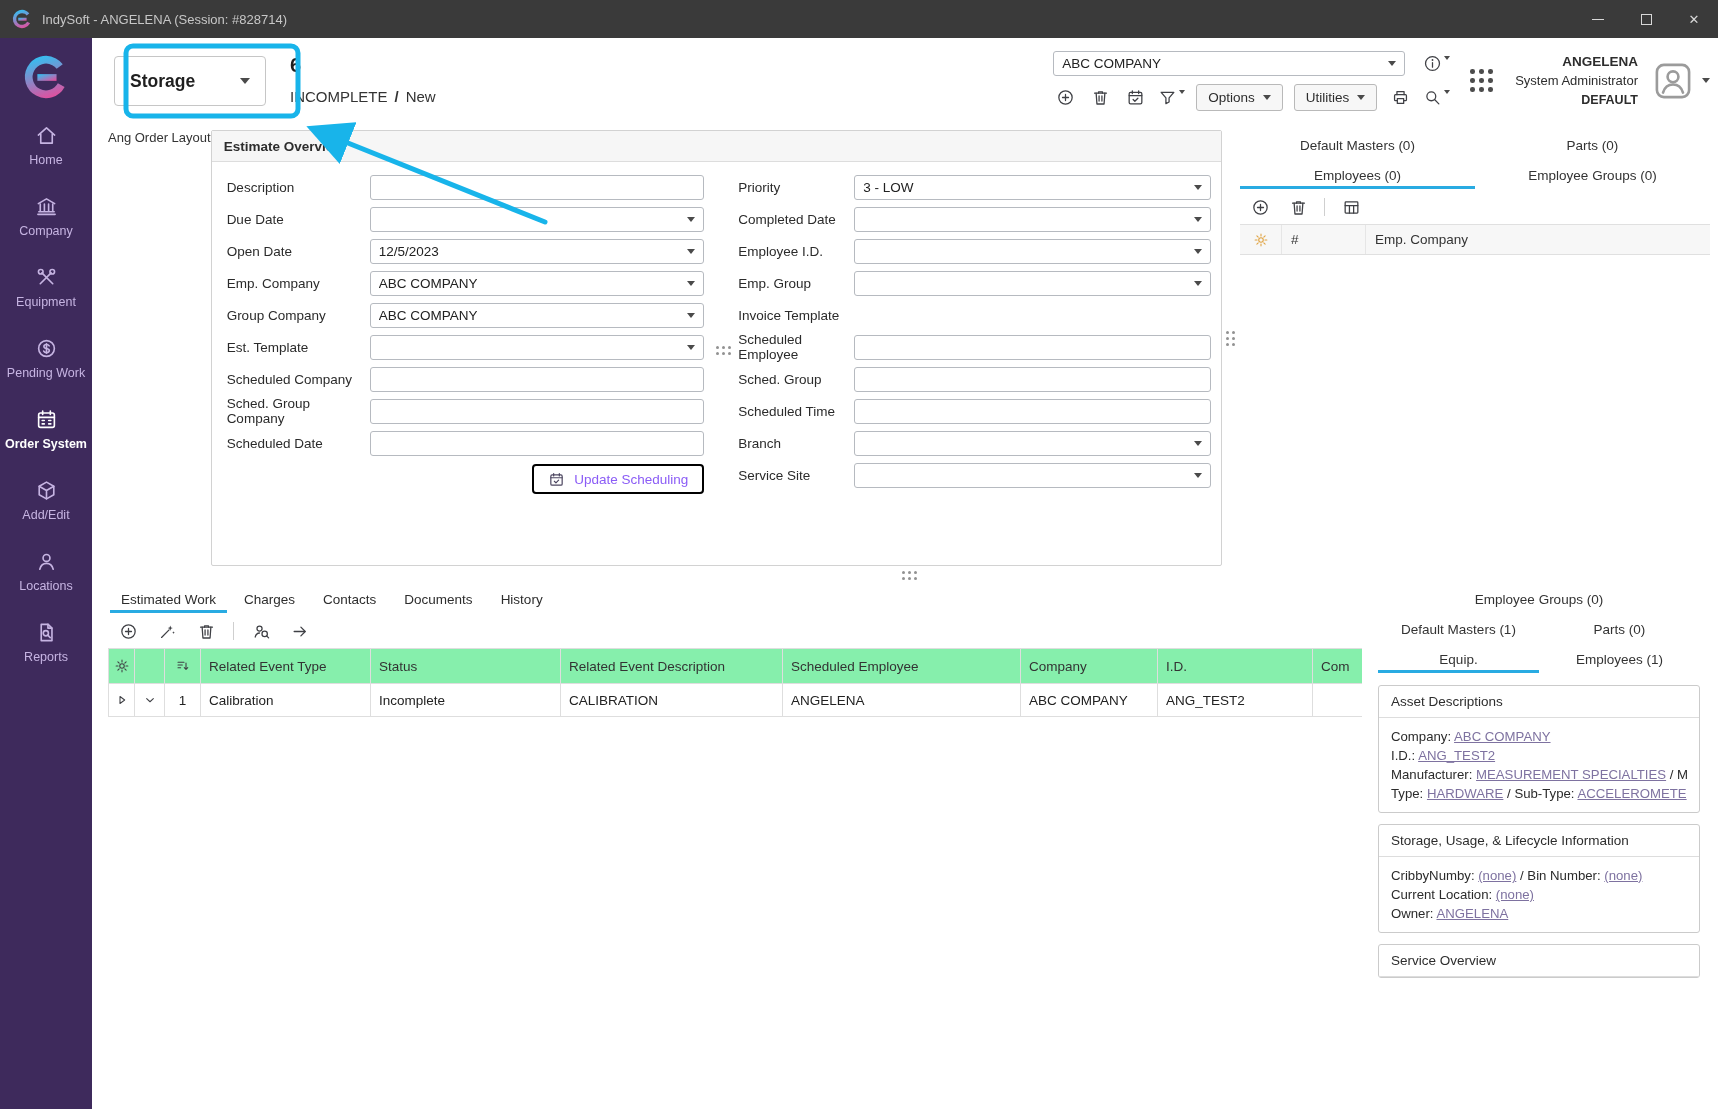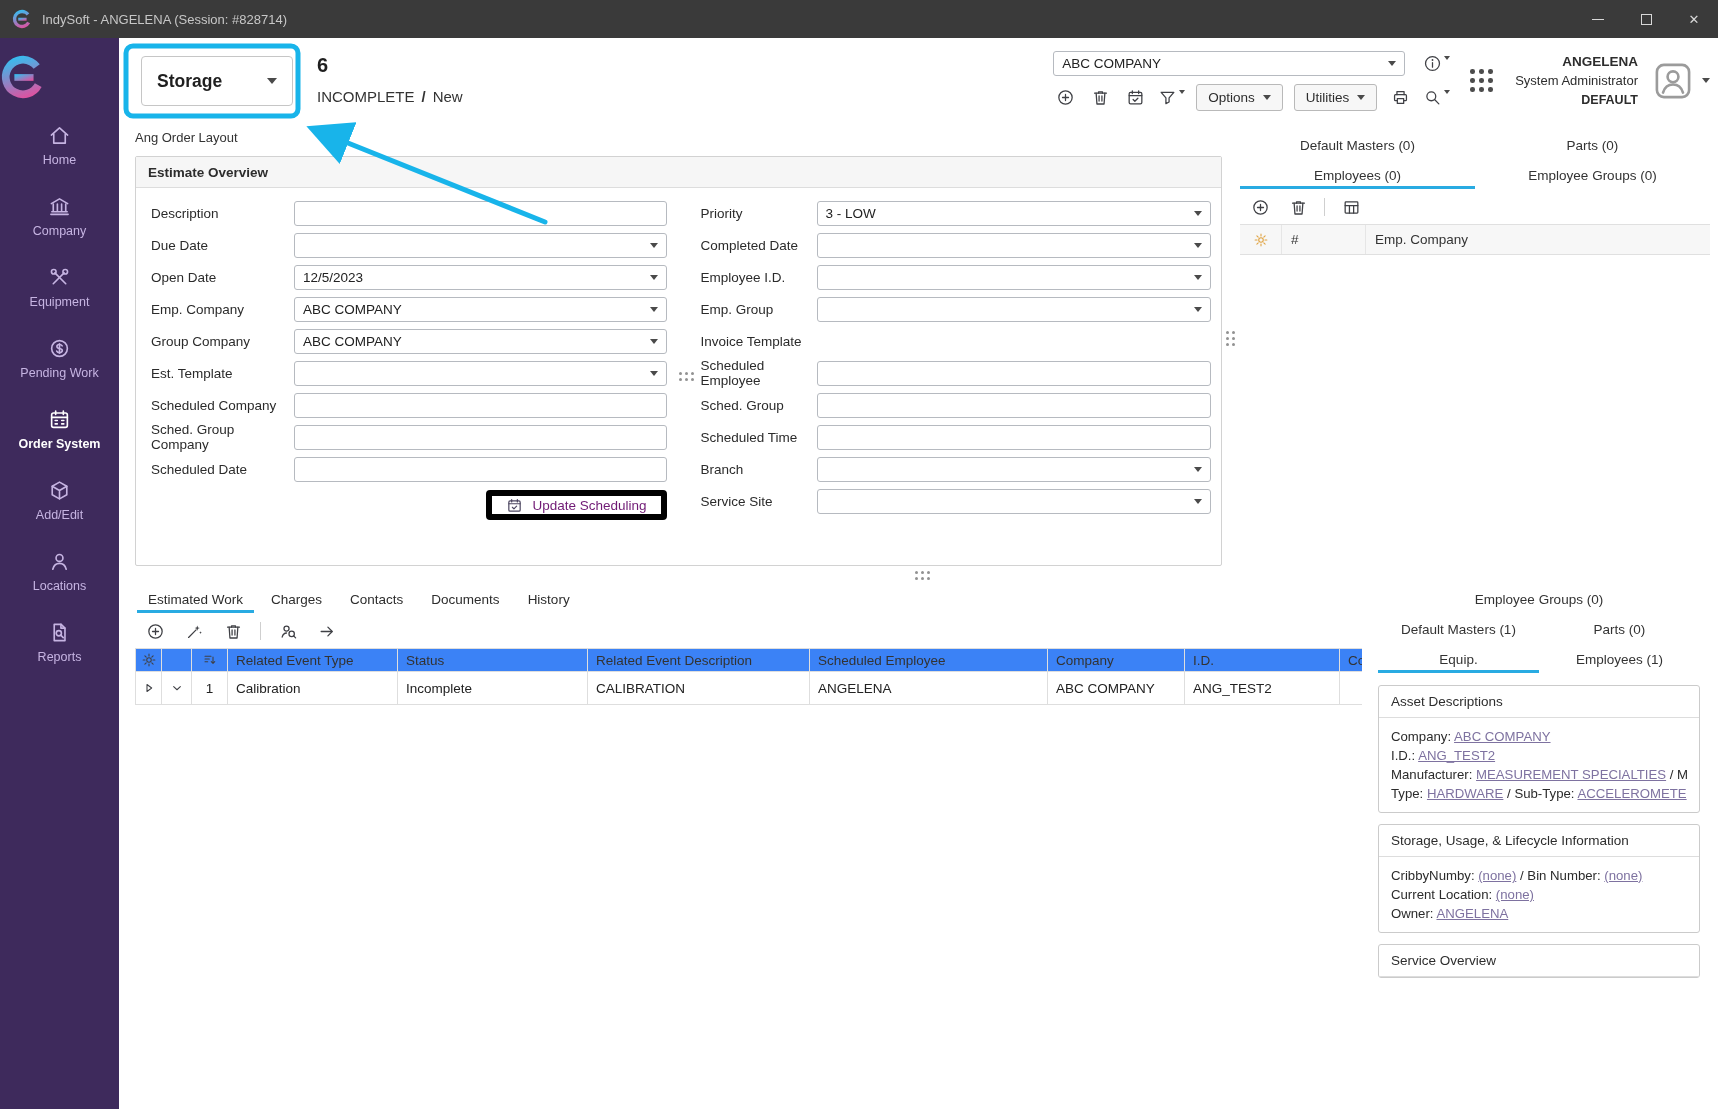--- a/index.html
+++ b/index.html
@@ -12,21 +12,21 @@
   
   .titlebar { height:38px; background:#3a3a3a; display:flex; align-items:center; padding-left:12px; }
   .tb-logo svg { width:20px; height:20px; display:block; }
   .tb-title { margin-left:10px; font-size:13px; color:#c7c7c7; flex:1; }
   .tb-btn { width:48px; height:38px; display:flex; align-items:center; justify-content:center; color:#d8d8d8; font-size:13px; cursor:pointer; }
   .min-glyph { width:12px; height:0; border-top:1.6px solid #d8d8d8; display:block; }
   .max-glyph { width:11px; height:11px; border:1.5px solid #d8d8d8; display:block; }
 
   
   .app { display:flex; height:1071px; }
-  .sidebar { width:119px; background:#3e2a5c; flex-shrink:0; display:flex; flex-direction:column; align-items:flex-start; }
+  .sidebar { width:92px; background:#3e2a5c; flex-shrink:0; display:flex; flex-direction:column; align-items:center; }
   .side-logo { margin:16px 0 10px; }
   .side-logo svg { width:46px; height:46px; display:block; }
   .nav-item { width:100%; height:71px; display:flex; flex-direction:column; align-items:center; justify-content:center; gap:6px; color:#c6b4e2; font-size:12.5px; cursor:pointer; text-align:center; }
   .nav-item svg { width:23px; height:23px; stroke:currentColor; fill:none; stroke-width:1.7; stroke-linecap:round; stroke-linejoin:round; }
   .nav-item.active { color:#fff; font-weight:bold; }
 
   .main { flex:1; min-width:0; display:flex; flex-direction:column; padding:0 8px 0 16px; position:relative; }
 
   
   .main-header { height:92px; display:flex; align-items:flex-start; padding-top:12px; flex-shrink:0; }
@@ -57,36 +57,36 @@
   .avatar svg { width:42px; height:42px; stroke:currentColor; fill:none; stroke-width:1.5; stroke-linecap:round; }
   .user-chev { margin-left:8px; cursor:pointer; }
 
   
   .chev { width:0; height:0; border-left:4px solid transparent; border-right:4px solid transparent; border-top:5px solid #4a4a4a; flex-shrink:0; }
   .chev.big { border-left-width:5px; border-right-width:5px; border-top-width:6px; }
   .chev.mini { border-left-width:3.5px; border-right-width:3.5px; border-top-width:4.5px; }
 
   
   .content-upper { display:flex; height:436px; flex-shrink:0; }
-  .upper-left { flex:1; min-width:0; display:flex; flex-direction:column; margin-right:18px; }
+  .upper-left { flex:1; min-width:0; display:flex; flex-direction:row; margin-right:18px; }
   .layout-label { height:26px; font-size:13px; color:#333; }
   .panel { border:1px solid #d2d2d2; border-radius:2px; background:#fff; flex:1; position:relative; }
   .panel-header { height:31px; background:#f6f6f6; border-bottom:1px solid #ddd; display:flex; align-items:center; padding-left:12px; font-weight:bold; }
   .overview-body { display:flex; padding:9px 10px 0 8px; position:relative; }
   .col-fields { flex:1; min-width:0; }
   .col-gap { width:22px; flex-shrink:0; }
   .field-row { display:flex; align-items:center; height:32px; }
   .field-row label { width:150px; flex-shrink:0; padding-left:7px; color:#2b2b2b; }
   .col-right .field-row label { width:128px; padding-left:12px; }
   .ctrl { flex:1; min-width:0; height:25px; border:1px solid #b6bac0; border-radius:3px; background:#fff; display:flex; align-items:center; padding:0 8px; font-size:13.5px; color:#222; font-family:inherit; }
   input.ctrl { outline:none; }
   .combo { justify-content:space-between; cursor:pointer; }
   .combo .val { overflow:hidden; white-space:nowrap; }
   .us-row { display:flex; justify-content:flex-end; margin-top:5px; }
-  .us-btn { height:30px; background:#fff; border:6px solid #000000; border-radius:4px; display:flex; align-items:center; gap:9px; padding:0 14px; font-size:13.5px; color:#701a75; font-family:inherit; cursor:pointer; }
+  .us-btn { height:30px; background:#fff; border:2px solid #000000; border-radius:4px; display:flex; align-items:center; gap:9px; padding:0 14px; font-size:13.5px; color:#8b5cf6; font-family:inherit; cursor:pointer; }
   .us-btn svg { width:17px; height:17px; stroke:#4c4660; fill:none; stroke-width:1.7; stroke-linecap:round; stroke-linejoin:round; }
 
   
   .dots-grip { display:grid; gap:3px; }
   .dots-grip i { width:3px; height:3px; border-radius:50%; background:#929292; }
   .dots-grip.h { grid-template-columns:repeat(3,3px); grid-template-rows:repeat(2,3px); }
   .dots-grip.v { grid-template-columns:repeat(2,3px); grid-template-rows:repeat(3,3px); }
   .col-grip { position:absolute; left:50%; top:184px; cursor:col-resize; }
   .panel-grip { position:absolute; left:-14px; cursor:col-resize; }
   .h-split { height:18px; display:flex; align-items:center; justify-content:center; flex-shrink:0; cursor:row-resize; }
@@ -108,21 +108,21 @@
   
   .content-lower { flex:1; min-height:0; display:flex; }
   .work-area { flex:1; min-width:0; display:flex; flex-direction:column; }
   .work-tabs { display:flex; height:30px; gap:2px; flex-shrink:0; }
   .w-tab { padding:0 13px; display:flex; align-items:center; color:#2d2d2d; cursor:pointer; position:relative; }
   .w-tab.active::after { content:""; position:absolute; left:2px; right:2px; bottom:1px; height:3px; background:#29abe2; }
   .work-toolbar { height:34px; display:flex; align-items:center; gap:15px; padding-left:8px; flex-shrink:0; }
   .work-table-wrap { flex:1; overflow:hidden; }
   table.work { border-collapse:collapse; table-layout:fixed; width:1304px; }
   table.work th, table.work td { border:1px solid #dedede; padding:0 8px; font-size:13.5px; text-align:left; white-space:nowrap; overflow:hidden; font-weight:normal; }
-  table.work th { height:23px; background:#3b82f6; color:#333; }
+  table.work th { height:35px; background:#86efac; color:#333; }
   table.work td { height:33px; color:#222; background:#fff; }
   .icon-cell { text-align:center !important; padding:0 !important; }
   .icon-cell svg { width:16px; height:16px; vertical-align:middle; stroke:#3f4045; fill:none; stroke-width:1.6; stroke-linecap:round; stroke-linejoin:round; }
   .num-cell { text-align:center !important; }
 
   
   .right-bottom { width:322px; flex-shrink:0; margin-left:16px; margin-right:10px; display:flex; flex-direction:column; position:relative; overflow:hidden; }
   .rb-tabrow { display:flex; height:30px; flex-shrink:0; }
   .rb-tab { flex:1; display:flex; align-items:center; justify-content:center; color:#333; cursor:pointer; position:relative; }
   .rb-tab.active::after { content:""; position:absolute; left:0; right:0; bottom:1px; height:3px; background:#29abe2; }

